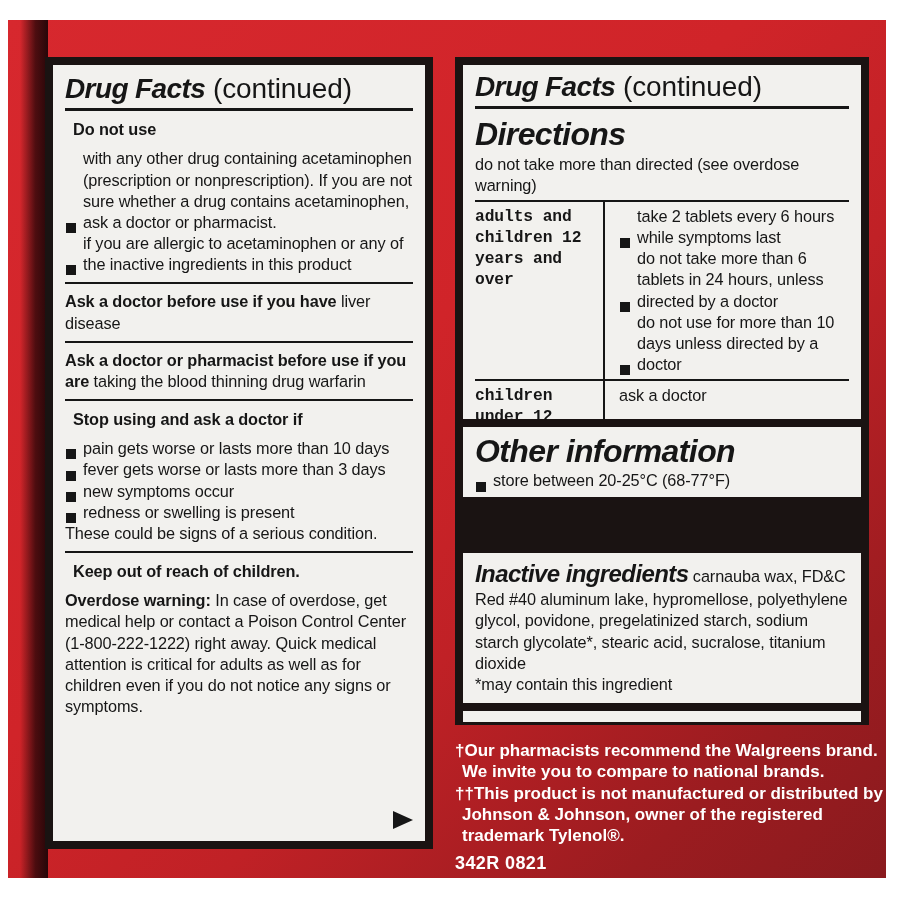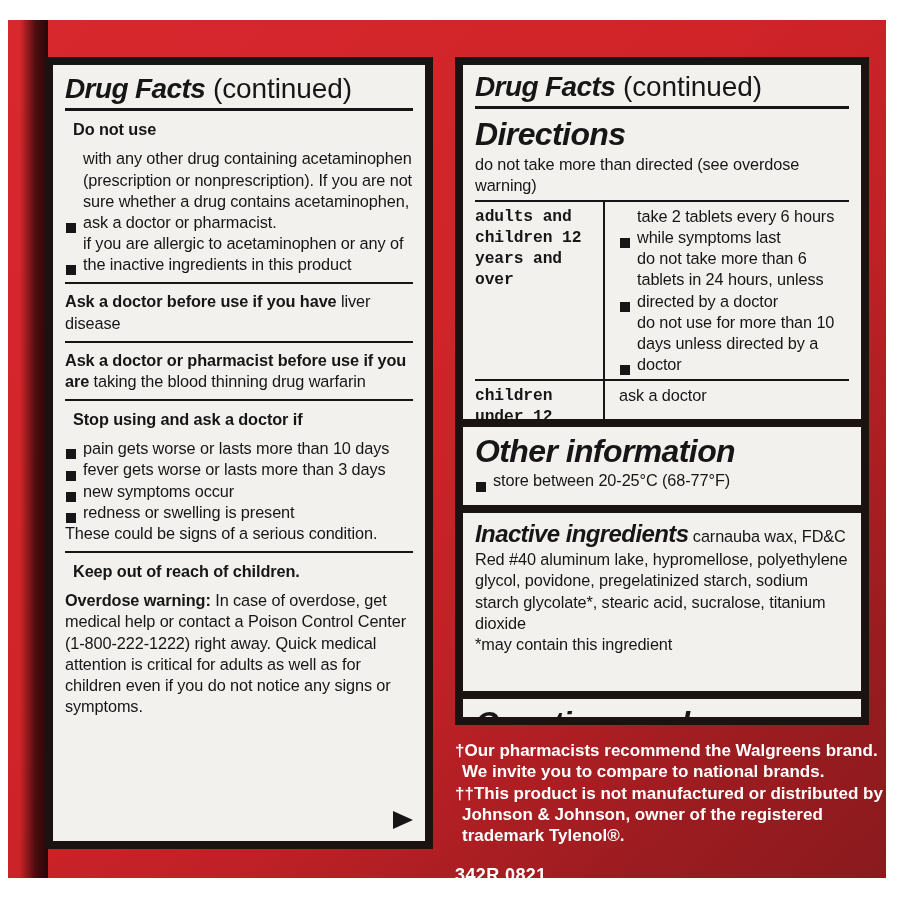--- a/index.html
+++ b/index.html
@@ -42,39 +42,39 @@
   .right-col{
     position:absolute;left:447px;top:37px;width:414px;height:668px;
     background:#1a1312;box-sizing:border-box;padding:8px;
     display:flex;flex-direction:column;gap:8px;
   }
   .rbox{
     background:#f2f1ee;box-sizing:border-box;padding:5px 12px 6px;
     overflow:hidden;font-size:16.3px;line-height:1.3;letter-spacing:-0.1px;
   }
   .rbox-directions{height:354px;flex:none;}
-  .rbox-other{height:78px;flex:none;}
-  .rbox-inactive{height:178px;flex:none;}
+  .rbox-other{height:70px;flex:none;}
+  .rbox-inactive{height:150px;flex:none;margin-top:48px;}
   .rbox-questions{flex:1;}
   .big-head{font-style:italic;font-weight:bold;font-size:32px;line-height:1.2;letter-spacing:-0.6px;}
   .dir-table{border-top:2px solid #161616;margin-top:4px;}
   .dt-row{display:grid;grid-template-columns:128px 1fr;}
   .dt-row + .dt-row{border-top:2px solid #161616;}
   .dt-label{font-weight:bold;padding:4px 6px 4px 0;font-family:Liberation Mono, monospace;}
   .dt-content{border-left:2px solid #161616;padding:4px 0 4px 14px;}
   .dt-row2 .dt-content{min-height:48px;}
   .ii-head{font-style:italic;font-weight:bold;font-size:24px;letter-spacing:-0.6px;}
   .q-call{font-weight:bold;font-size:18px;margin-top:2px;}
   
   .footnotes{
     position:absolute;left:447px;top:720px;width:432px;
     color:#ffffff;font-weight:bold;font-size:17px;line-height:1.25;
   }
   .fn-cont{padding-left:7px;}
-  .code{margin-top:18px;font-size:18px;letter-spacing:.4px;}
+  .code{margin-top:6px;font-size:18px;letter-spacing:.4px;}
 </style>
 </head>
 <body>
 
 <div class="package">
   <div class="edge-shadow"></div>
 
   <section class="panel-left">
     <div class="df-title">
       <span class="df-bold">Drug Facts</span>

